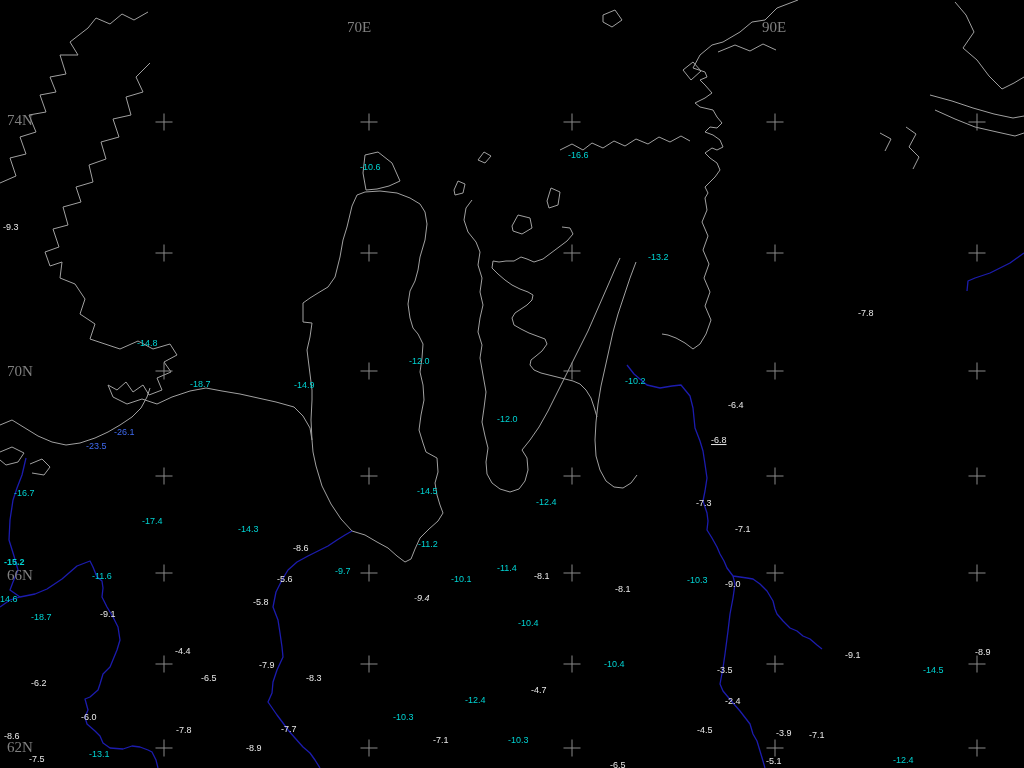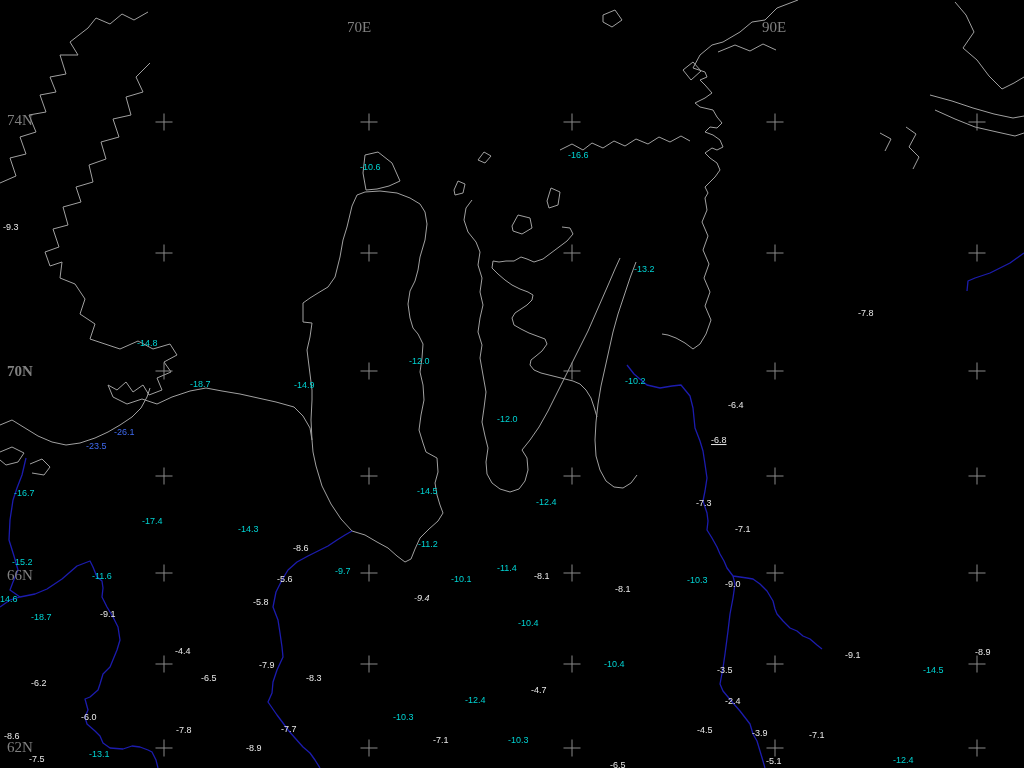--- a/index.html
+++ b/index.html
@@ -93,40 +93,40 @@
       <div class="cross" style="left: 775px; top: 664px;"></div>
       <div class="cross" style="left: 775px; top: 748px;"></div>
       <div class="cross" style="left: 977px; top: 122px;"></div>
       <div class="cross" style="left: 977px; top: 253px;"></div>
       <div class="cross" style="left: 977px; top: 371px;"></div>
       <div class="cross" style="left: 977px; top: 476px;"></div>
       <div class="cross" style="left: 977px; top: 573px;"></div>
       <div class="cross" style="left: 977px; top: 664px;"></div>
       <div class="cross" style="left: 977px; top: 748px;"></div>
       <div class="geo-label" style="left: 7px; top: 120px;">74N</div>
-      <div class="geo-label" style="left: 7px; top: 371px; font-weight: bold;">70N</div>
+      <div class="geo-label" style="left: 7px; top: 371px;">70N</div>
       <div class="geo-label" style="left: 7px; top: 575px;">66N</div>
       <div class="geo-label" style="left: 7px; top: 747px;">62N</div>
       <div class="geo-label" style="left: 347px; top: 27px;">70E</div>
       <div class="geo-label" style="left: 762px; top: 27px;">90E</div>
       <div class="station cyan" style="left: 360px; top: 168px;">-10.6</div>
       <div class="station cyan" style="left: 568px; top: 156px;">-16.6</div>
-      <div class="station cyan" style="left: 634px; top: 258px; margin-top: 12px;">-13.2</div>
+      <div class="station cyan" style="left: 648px; top: 258px;">-13.2</div>
       <div class="station cyan" style="left: 137px; top: 344px;">-14.8</div>
       <div class="station cyan" style="left: 190px; top: 385px;">-18.7</div>
       <div class="station cyan" style="left: 294px; top: 386px;">-14.9</div>
       <div class="station cyan" style="left: 409px; top: 362px;">-12.0</div>
       <div class="station cyan" style="left: 497px; top: 420px;">-12.0</div>
       <div class="station cyan" style="left: 625px; top: 362px; margin-top: 20px;">-10.2</div>
       <div class="station cyan" style="left: 417px; top: 492px;">-14.5</div>
       <div class="station cyan" style="left: 536px; top: 503px;">-12.4</div>
       <div class="station cyan" style="left: 14px; top: 494px;">-16.7</div>
       <div class="station cyan" style="left: 238px; top: 530px;">-14.3</div>
       <div class="station cyan" style="left: 142px; top: 522px;">-17.4</div>
-      <div class="station cyan" style="left: 12px; top: 563px;">-15.2</div>
+      <div class="station cyan" style="left: 4px; top: 563px; font-weight: bold;">-15.2</div>
       <div class="station cyan" style="left: -3px; top: 600px;">-14.6</div>
       <div class="station cyan" style="left: 31px; top: 618px;">-18.7</div>
       <div class="station cyan" style="left: 92px; top: 577px;">-11.6</div>
       <div class="station cyan" style="left: 418px; top: 545px;">-11.2</div>
       <div class="station cyan" style="left: 335px; top: 572px;">-9.7</div>
       <div class="station cyan" style="left: 497px; top: 569px;">-11.4</div>
       <div class="station cyan" style="left: 451px; top: 580px;">-10.1</div>
       <div class="station cyan" style="left: 687px; top: 581px;">-10.3</div>
       <div class="station cyan" style="left: 518px; top: 624px;">-10.4</div>
       <div class="station cyan" style="left: 604px; top: 665px;">-10.4</div>
@@ -163,20 +163,20 @@
       <div class="station white" style="left: 175px; top: 652px;">-4.4</div>
       <div class="station white" style="left: 201px; top: 679px;">-6.5</div>
       <div class="station white" style="left: 81px; top: 718px;">-6.0</div>
       <div class="station white" style="left: 176px; top: 731px;">-7.8</div>
       <div class="station white" style="left: 4px; top: 737px;">-8.6</div>
       <div class="station white" style="left: 29px; top: 760px;">-7.5</div>
       <div class="station white" style="left: 281px; top: 730px;">-7.7</div>
       <div class="station white" style="left: 246px; top: 749px;">-8.9</div>
       <div class="station white" style="left: 433px; top: 741px;">-7.1</div>
       <div class="station white" style="left: 697px; top: 731px;">-4.5</div>
-      <div class="station white" style="left: 752px; top: 734px;">-3.9</div>
+      <div class="station white" style="left: 776px; top: 734px;">-3.9</div>
       <div class="station white" style="left: 809px; top: 736px;">-7.1</div>
       <div class="station white" style="left: 766px; top: 762px;">-5.1</div>
       <div class="station white" style="left: 610px; top: 766px;">-6.5</div>
     </div>
 
 
 </div>
 
 </body></html>

